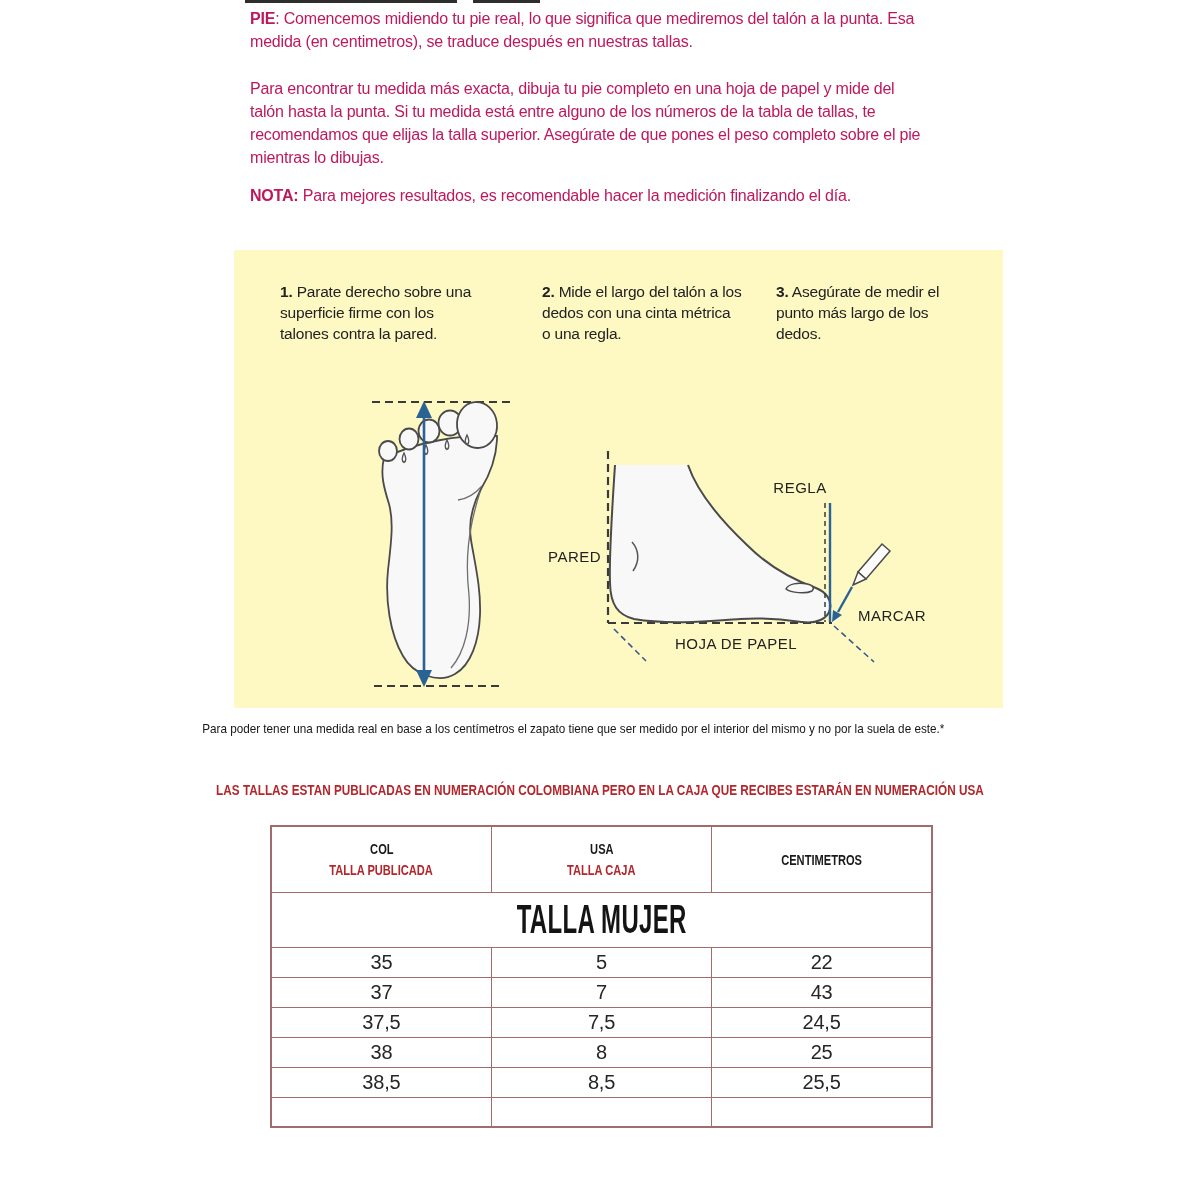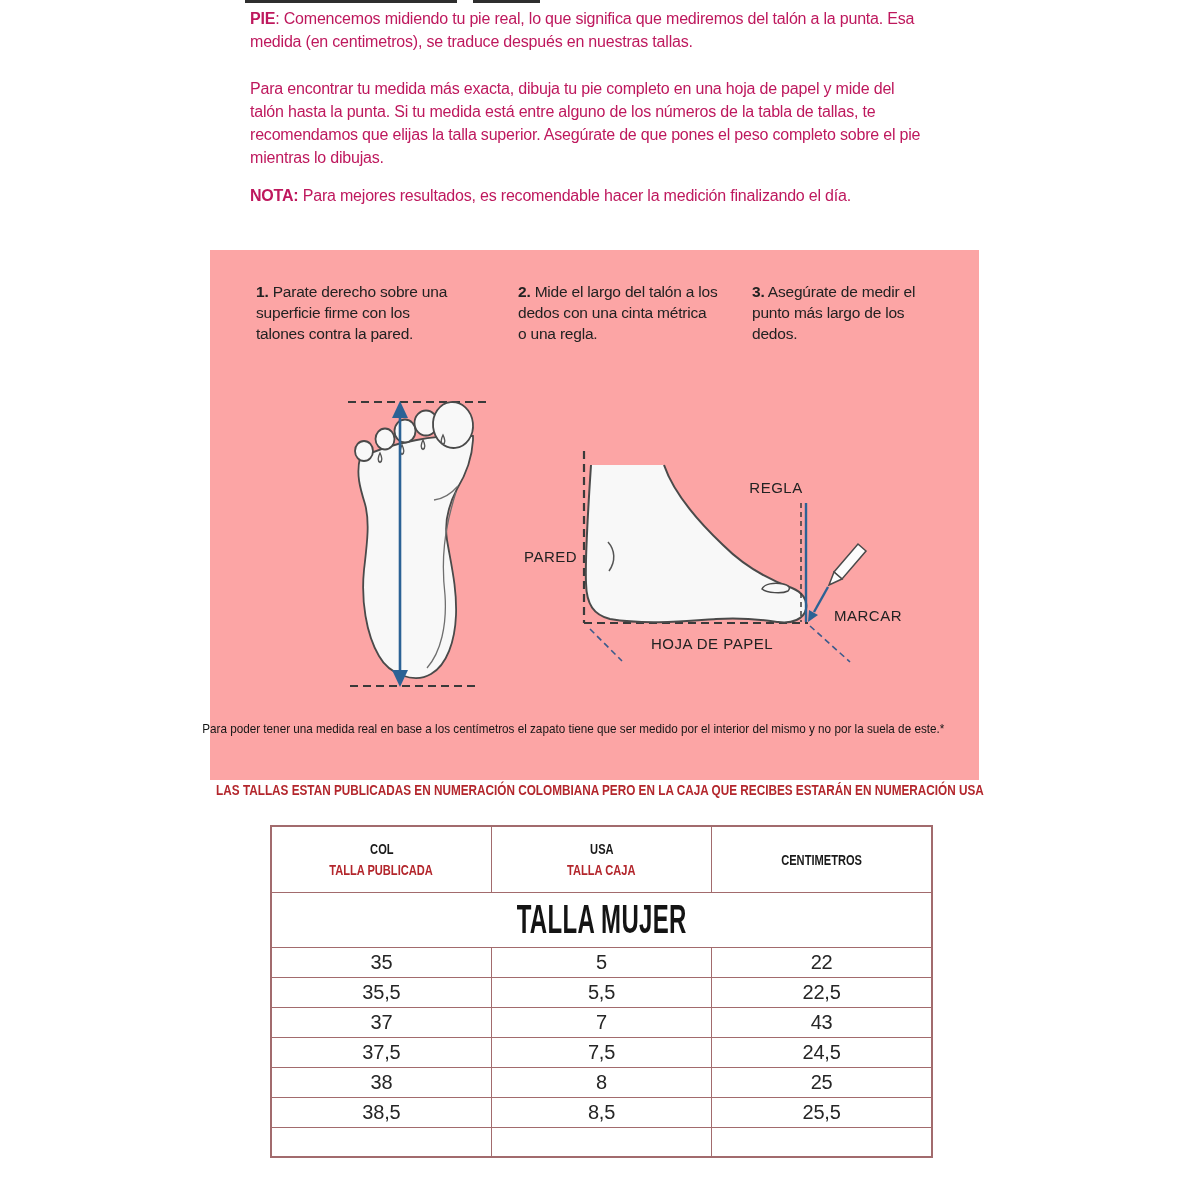--- a/index.html
+++ b/index.html
@@ -11,21 +11,21 @@
   .abs { position:absolute; }
 
   
   .remnant { height:3px; background:#2e2e2e; top:0; }
 
   
   .para { font-size:16px; line-height:23px; letter-spacing:-0.2px; color:#be185d; }
   .para b { font-weight:bold; }
 
   
-  .panel { left:210px; top:250px; width:769px; height:530px; background:#fca5a5; }
+  .panel { left:234px; top:250px; width:769px; height:458px; background:#fef9c3; }
   .step { position:absolute; font-size:15.5px; line-height:21px; letter-spacing:-0.2px; color:#222; }
   .step b { font-weight:bold; }
 
   svg text { font-family:"Liberation Sans", sans-serif; }
 
   
   .footnote { top:721px; left:0; width:1146px; text-align:center; font-size:13px; color:#161616; }
   .notice   { top:782px; left:0; width:1200px; text-align:center; font-size:14px; font-weight:bold; color:#b3262c; }
   .cnd  { display:inline-block; transform:scaleX(0.90); transform-origin:center; white-space:nowrap; }
   .cndx { display:inline-block; transform:scaleX(0.84); transform-origin:center; white-space:nowrap; }
@@ -129,25 +129,20 @@
           <th class="title-cell" colspan="3"><span class="title-txt">TALLA MUJER</span></th>
         </tr>
       </thead>
       <tbody>
         <tr class="data-row">
             <td>35</td>
             <td>5</td>
             <td>22</td>
           </tr>
         <tr class="data-row">
-            <td>35,5</td>
-            <td>5,5</td>
-            <td>22,5</td>
-          </tr>
-        <tr class="data-row">
             <td>37</td>
             <td>7</td>
             <td>43</td>
           </tr>
         <tr class="data-row">
             <td>37,5</td>
             <td>7,5</td>
             <td>24,5</td>
           </tr>
         <tr class="data-row">

